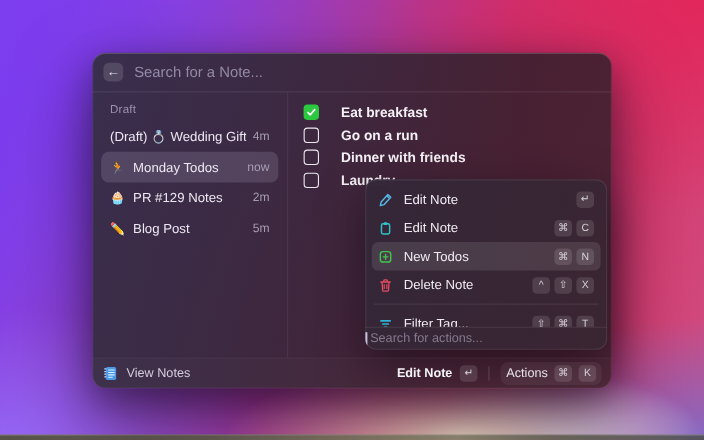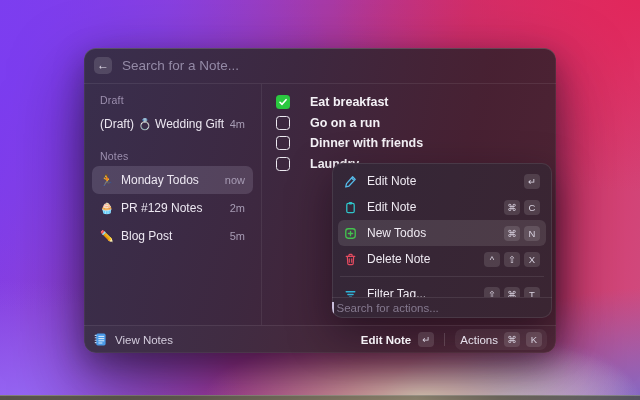--- a/index.html
+++ b/index.html
@@ -106,21 +106,20 @@
 
     <div class="content">
       <div class="sidebar">
         <div class="sec-label">Draft</div>
 
         <div class="srow">
           <span class="title"><span class="prefix">(Draft)</span><span class="emoji">💍</span> <span>Wedding Gift Ideas</span></span>
           <span class="time">4m</span>
         </div>
 
-        <div class="sec-label second">Notes</div>
 
         <div class="srow selected">
           <span class="emoji">🏃</span>
           <span class="title">Monday Todos</span>
           <span class="time">now</span>
         </div>
 
         <div class="srow">
           <span class="emoji">🧁</span>
           <span class="title">PR #129 Notes</span>

